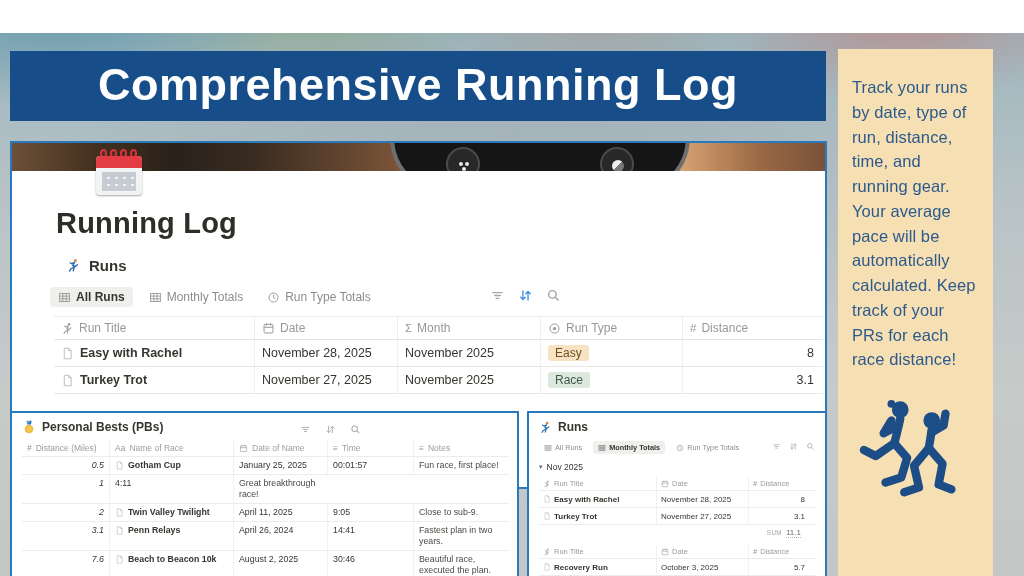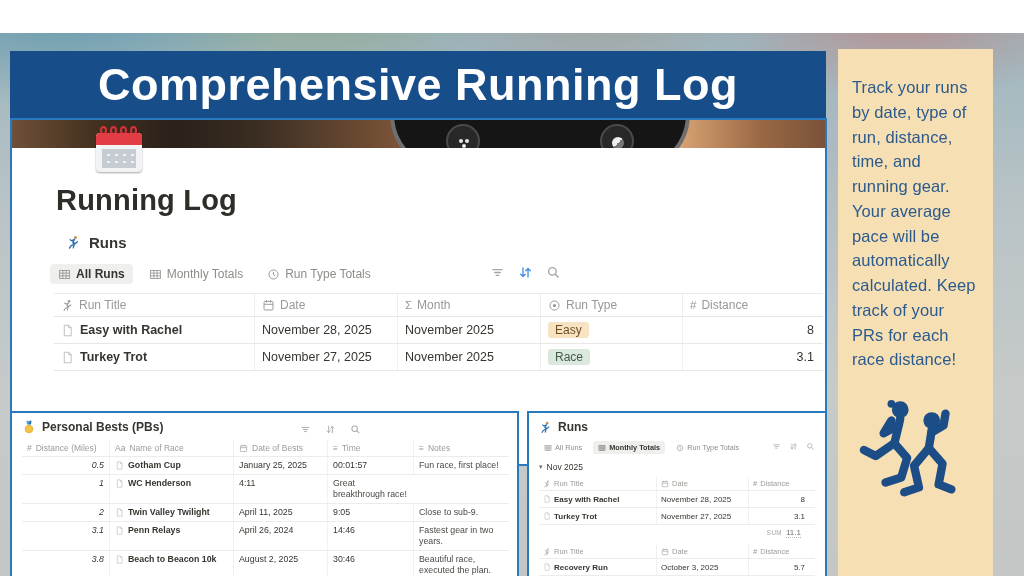--- a/index.html
+++ b/index.html
@@ -21,21 +21,21 @@
 
   
   .banner {
     position:absolute; left:10px; top:18px; width:816px; height:70px;
     background:#174e8a; color:#ffffff; text-align:center; line-height:68px;
     font-size:45px; font-weight:800; letter-spacing:.5px;
   }
 
   
   .main-panel {
-    position:absolute; left:10px; top:85px; width:817px; height:348px;
+    position:absolute; left:10px; top:108px; width:817px; height:348px;
     background:#ffffff; border:2px solid #2979bf; overflow:hidden;
   }
   .cover {
     position:relative; height:28px; overflow:hidden;
     background:linear-gradient(90deg,#6e5038 0%,#44311f 10%,#2a211a 20%,#3a2d22 30%,#6e4c33 44%,#a06a47 58%,#c78f63 72%,#d8a474 82%,#9a6844 92%,#7a523a 100%);
   }
   .watch { position:absolute; left:378px; top:-66px; width:300px; height:118px;
     background:#151515; border:4px solid #6f6f6f; border-radius:58px; }
   .watch-btn { position:absolute; bottom:10px; width:34px; height:34px; border-radius:50%;
     background:#282828; border:2px solid #4a4a4a; }
@@ -359,21 +359,21 @@
         <span>Distance (Miles)</span>
       </div>
       <div class="pb-h">
         <span class="tic">Aa</span>
         <span>Name of Race</span>
       </div>
       <div class="pb-h">
         <svg class="ic" width="9" height="9">
             <use href="#sym-cal"></use>
           </svg>
-        <span>Date of Bests</span>
+        <span>Date of Name</span>
       </div>
       <div class="pb-h">
         <span class="tic">≡</span>
         <span>Time</span>
       </div>
       <div class="pb-h">
         <span class="tic">≡</span>
         <span>Notes</span>
       </div>
     </div>
@@ -397,26 +397,20 @@
     <div class="pb-c pb-notes">
             <span class="v-notes">Fun race, first place!</span>
           </div>
   </div>
 
   <div class="pb-row">
     <div class="pb-c num">
             <span class="v-distance">1</span>
           </div>
     <div class="pb-c">
-      <svg class="ic pg" width="9" height="9">
-              <use href="#sym-page"></use>
-            </svg>
-      <span class="v-name pb-name">WC Henderson</span>
-    </div>
-    <div class="pb-c">
             <span class="v-time">4:11</span>
           </div>
     <div class="pb-c pb-notes">
             <span class="v-notes">Great breakthrough race!</span>
           </div>
   </div>
 
   <div class="pb-row">
     <div class="pb-c num">
             <span class="v-distance">2</span>
@@ -445,30 +439,30 @@
     <div class="pb-c">
       <svg class="ic pg" width="9" height="9">
               <use href="#sym-page"></use>
             </svg>
       <span class="v-name pb-name">Penn Relays</span>
     </div>
     <div class="pb-c">
             <span class="v-date">April 26, 2024</span>
           </div>
     <div class="pb-c">
-            <span class="v-time">14:46</span>
+            <span class="v-time">14:41</span>
           </div>
     <div class="pb-c pb-notes">
-            <span class="v-notes">Fastest gear in two years.</span>
+            <span class="v-notes">Fastest plan in two years.</span>
           </div>
   </div>
 
   <div class="pb-row">
     <div class="pb-c num">
-            <span class="v-distance">3.8</span>
+            <span class="v-distance">7.6</span>
           </div>
     <div class="pb-c">
       <svg class="ic pg" width="9" height="9">
               <use href="#sym-page"></use>
             </svg>
       <span class="v-name pb-name">Beach to Beacon 10k</span>
     </div>
     <div class="pb-c">
             <span class="v-date">August 2, 2025</span>
           </div>

